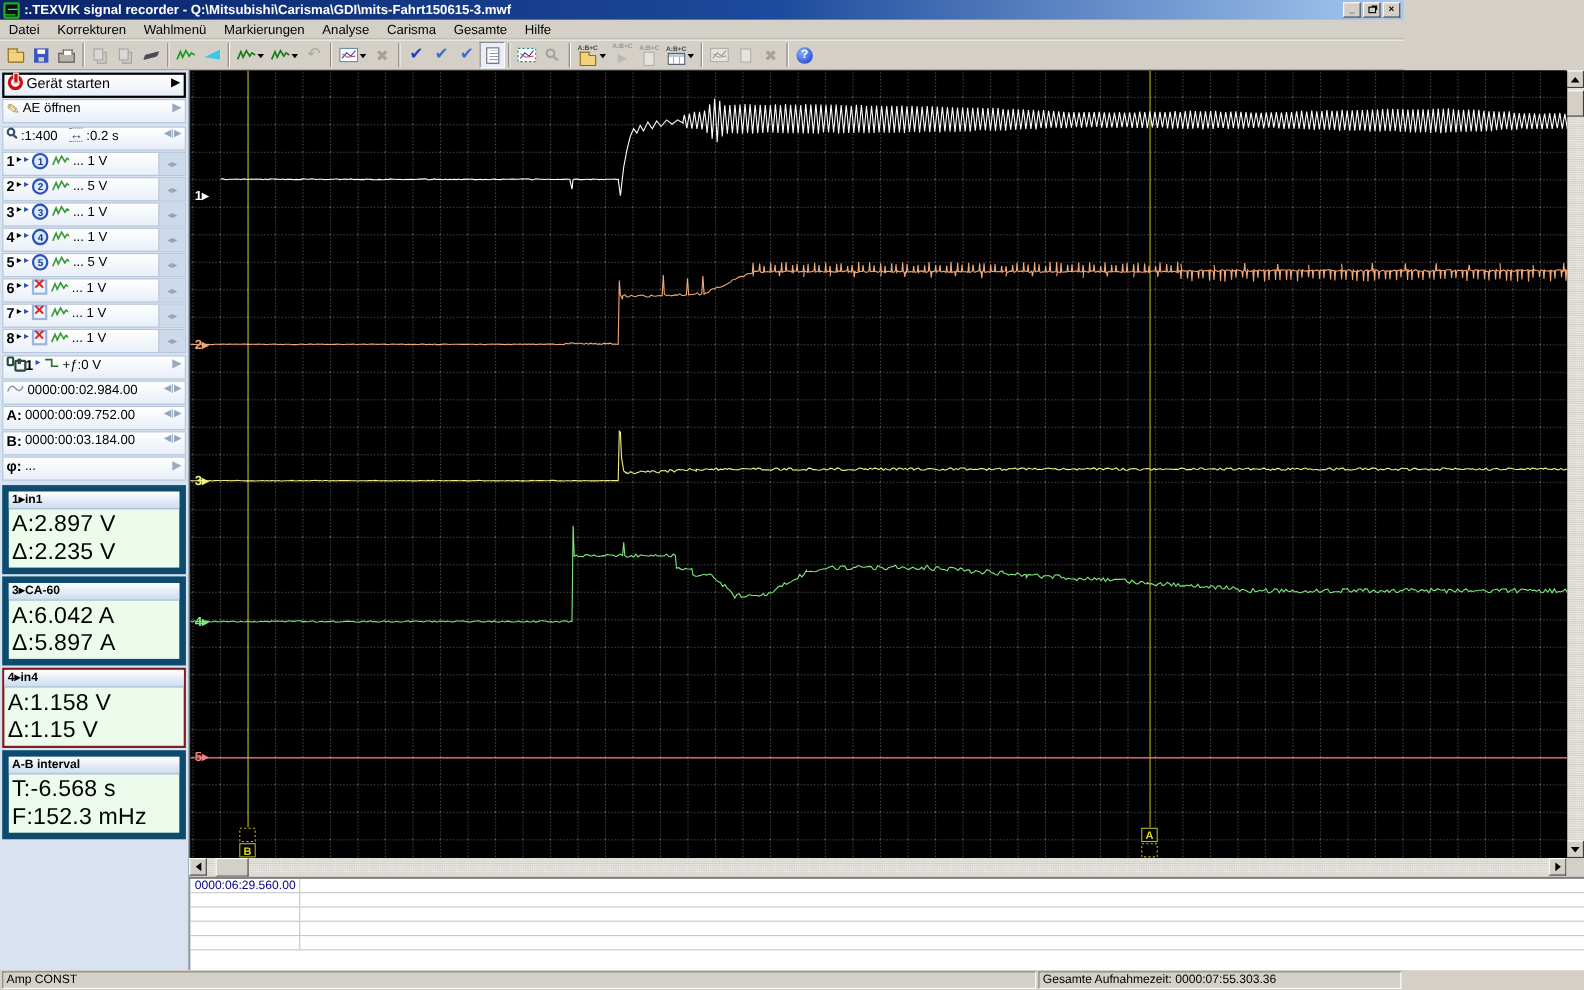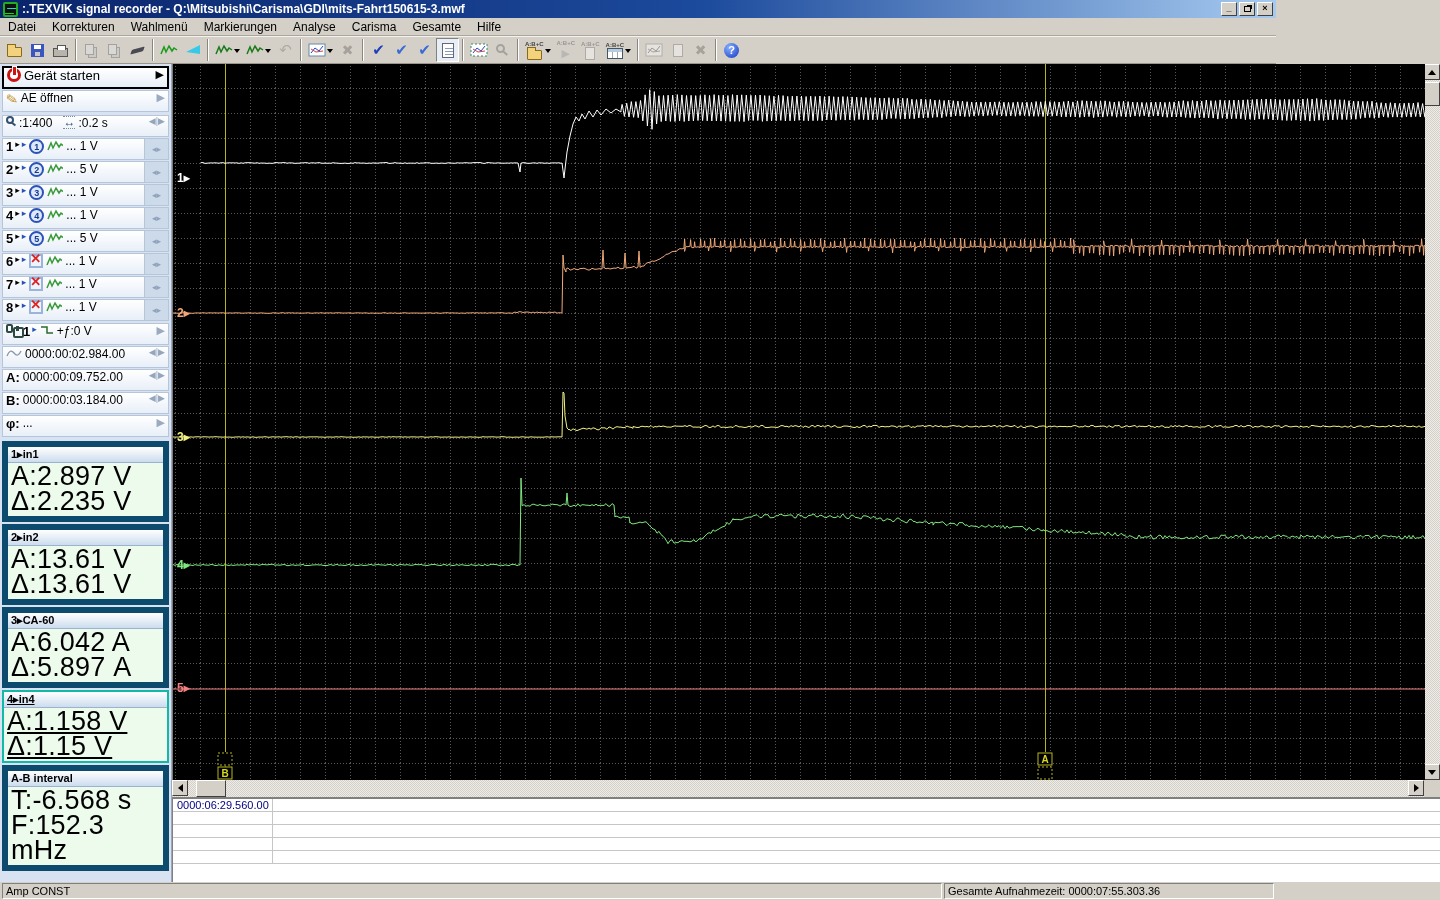--- a/index.html
+++ b/index.html
@@ -76,24 +76,24 @@
   .i-power{width:14px;height:14px;border-radius:50%;border:3px solid #cc1212;background:#fff;position:relative;flex:none;}
   .i-power::before{content:"";position:absolute;top:-5px;left:50%;margin-left:-2px;width:3px;height:8px;background:#cc1212;border:1px solid #fff;}
   .i-pen{color:#c09028;font-size:14px;transform:rotate(-10deg);}
   .i-zoomglass{width:8px;height:8px;border:2px solid #33506e;border-radius:50%;position:relative;flex:none;margin-right:2px;}
   .i-zoomglass::after{content:"";position:absolute;right:-4px;bottom:-3px;width:5px;height:2px;background:#33506e;transform:rotate(40deg);}
   .i-harr{color:#33506e;font-size:12px;font-weight:bold;border-top:1px dotted #7a8aa0;border-bottom:1px dotted #7a8aa0;line-height:11px;}
   .i-binoc{width:7px;height:9px;border:2px solid #2c4a42;border-radius:2px;box-shadow:7px 0 0 -0px #0000,8px 0 0 -2px #2c4a42;position:relative;flex:none;margin-right:7px;}
   .i-binoc::after{content:"";position:absolute;left:5px;top:1px;width:7px;height:7px;border:2px solid #2c4a42;border-radius:2px;}
 
   .mpanel{border:6px solid #0c4a6e;background:#ecfbec;margin-bottom:2px;flex:none;}
-  .mpanel.hl{border:2px solid #14b8a6;text-decoration:underline;}
+  .mpanel.hl{border:2px solid #7f1d1d;}
   .mp-h{height:16px;background:linear-gradient(#ffffff,#ccdcee);border-bottom:1px solid #9ab4d0;
     font-size:11px;font-weight:bold;padding:1px 3px;line-height:13px;}
-  .mp-b{padding:1px 2px 2px 3px;font-size:27px;line-height:25px;letter-spacing:.2px;}
+  .mp-b{padding:1px 2px 2px 3px;font-size:21px;line-height:25px;letter-spacing:.2px;}
 
   
   .rightcol{display:flex;flex-direction:column;width:1268px;}
   .plotrow{display:flex;height:716px;flex:none;}
   .plotwrap{position:relative;width:1252px;height:716px;background:#000;border-left:1px solid #7a7a7a;}
   #plot{position:absolute;left:0;top:0;}
 
   
   .vscroll{width:16px;height:716px;display:flex;flex-direction:column;background:#d4d0c8;
     background-image:conic-gradient(#ffffff99 25%,#0000 0 50%,#ffffff99 0 75%,#0000 0);background-size:2px 2px;}
@@ -421,27 +421,20 @@
         <span>...</span>
         <span class="arr-grey">▶</span>
       </div>
 
       <div id="panels" style="margin-top:3px;">
           <div class="mpanel">
             <div class="mp-h">1▸in1</div>
             <div class="mp-b">
               <div>A:2.897 V</div>
               <div>Δ:2.235 V</div>
-            </div>
-          </div>
-          <div class="mpanel">
-            <div class="mp-h">2▸in2</div>
-            <div class="mp-b">
-              <div>A:13.61 V</div>
-              <div>Δ:13.61 V</div>
             </div>
           </div>
           <div class="mpanel">
             <div class="mp-h">3▸CA-60</div>
             <div class="mp-b">
               <div>A:6.042 A</div>
               <div>Δ:5.897 A</div>
             </div>
           </div>
           <div class="mpanel hl">

